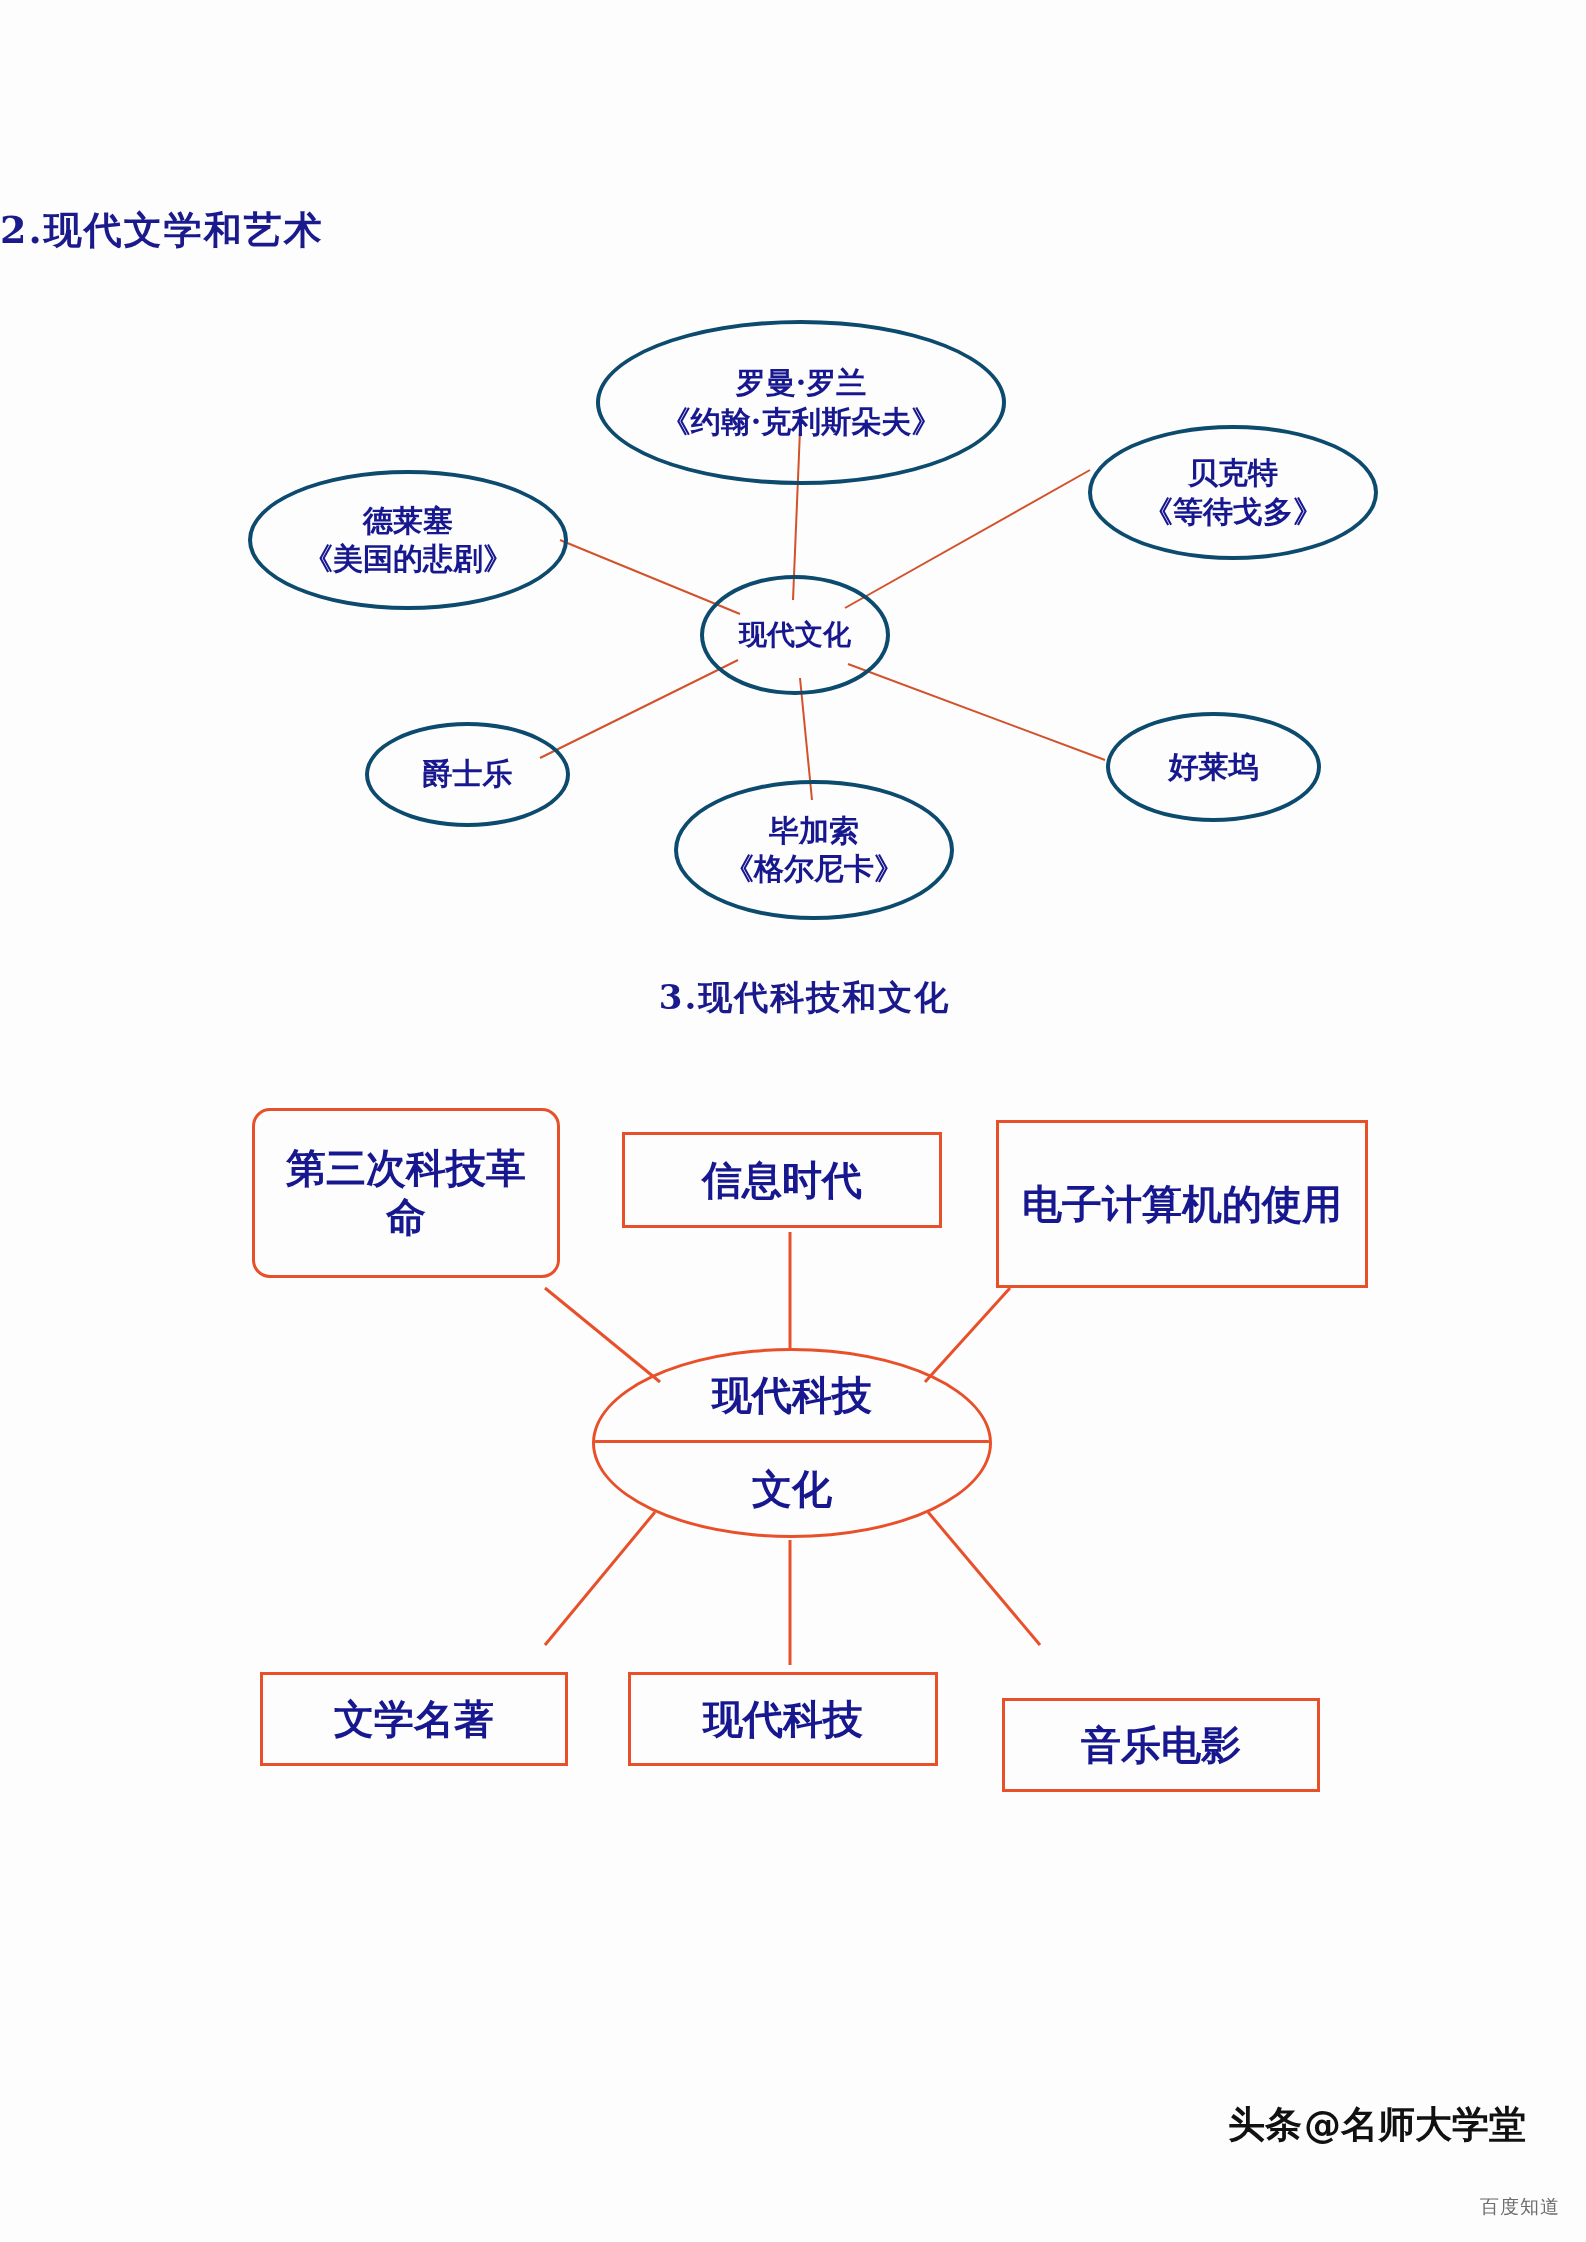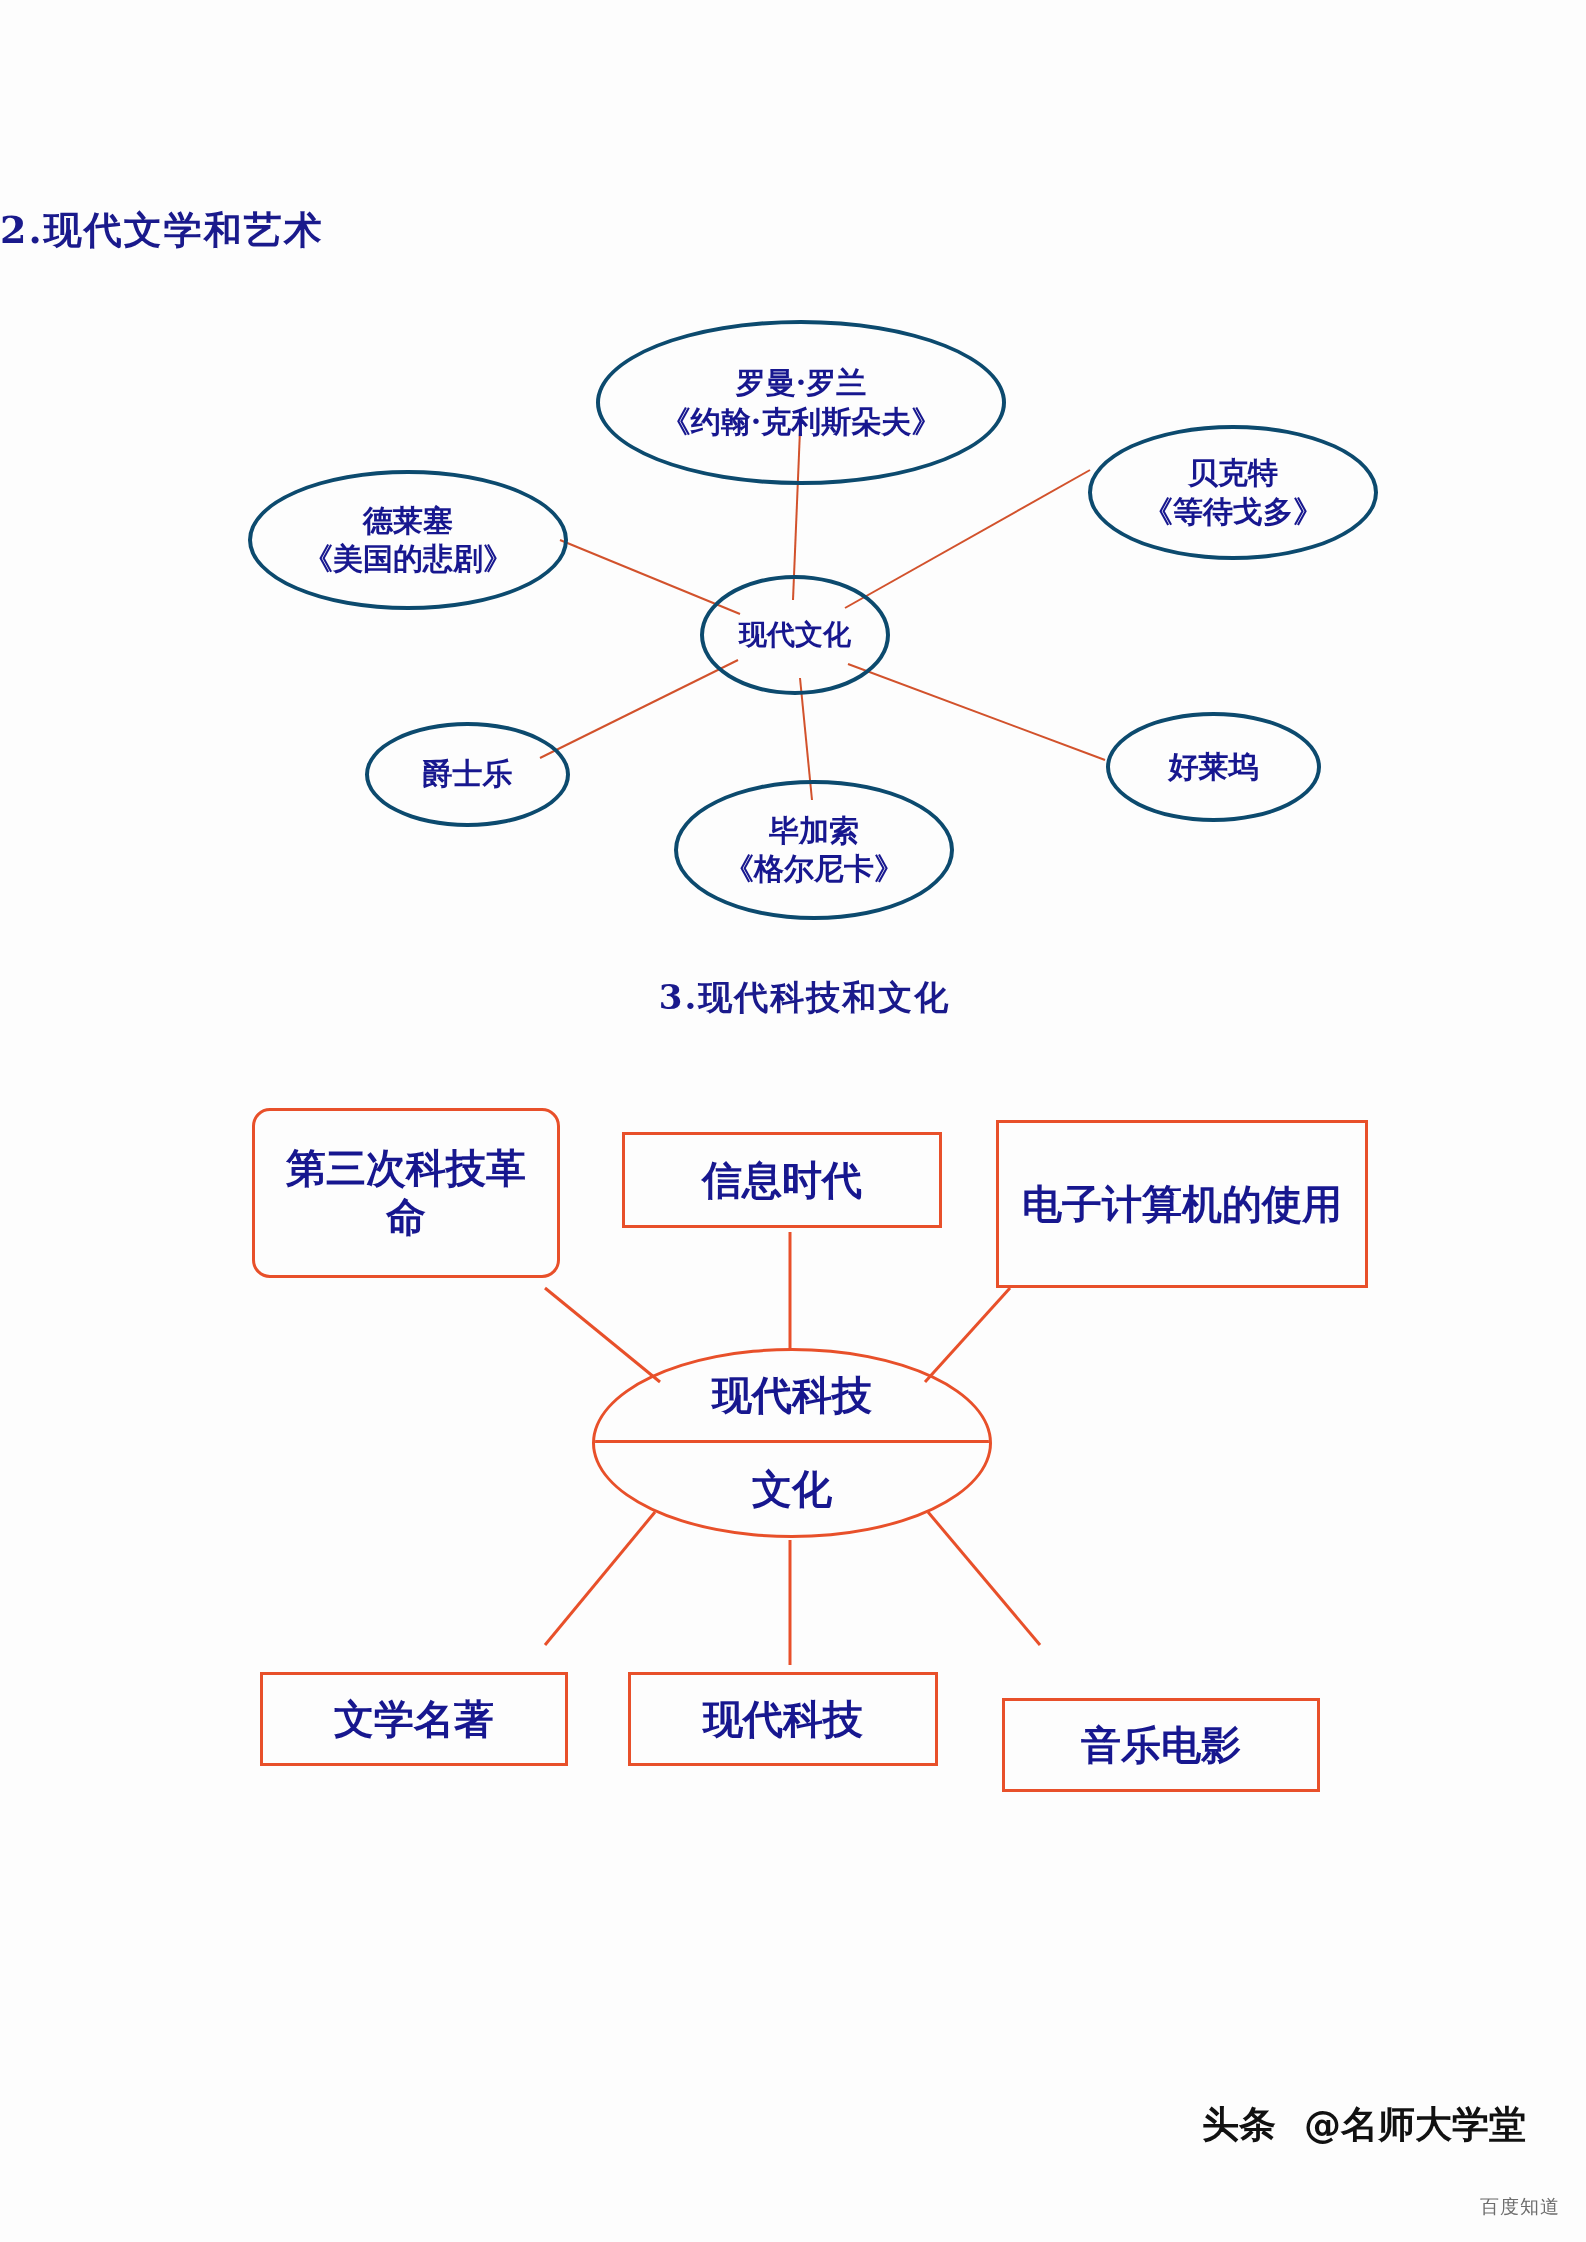--- a/index.html
+++ b/index.html
@@ -110,21 +110,21 @@
     box-sizing: border-box;
   }
   #tech-center .half.top { border-bottom: 3px solid #e8502a; }
   
   #watermark {
     position: absolute;
     right: 60px;
     bottom: 92px;
     display: flex;
     align-items: center;
-    gap: 28px;
+    gap: 2px;
     color: #111111;
     font-family: "DejaVu Sans", "Liberation Sans", sans-serif;
     font-weight: 700;
     font-size: 37px;
     white-space: nowrap;
   }
   #watermark .wm-at { font-size: 37px; }
   #footer-brand {
     position: absolute;
     right: 26px;

